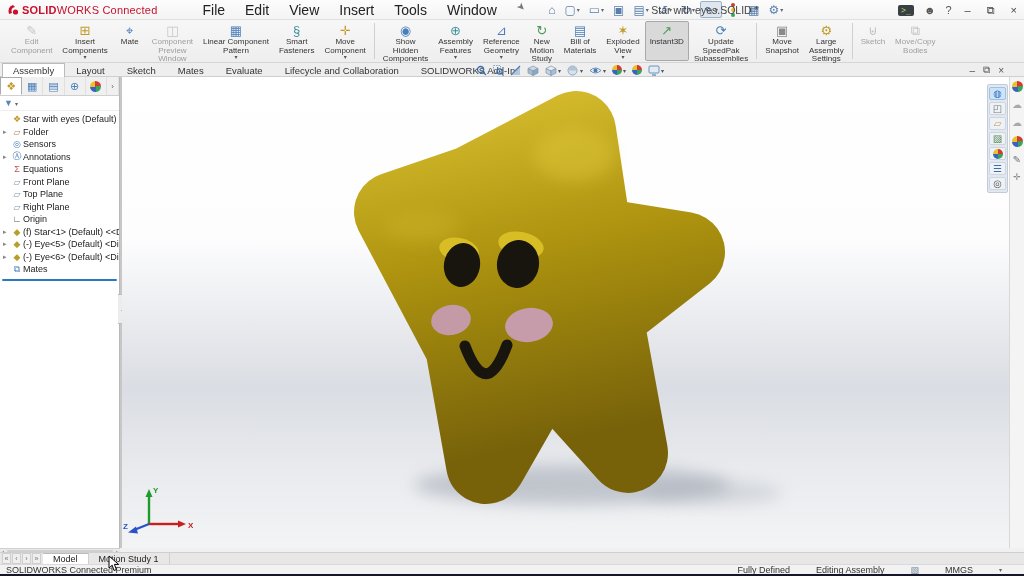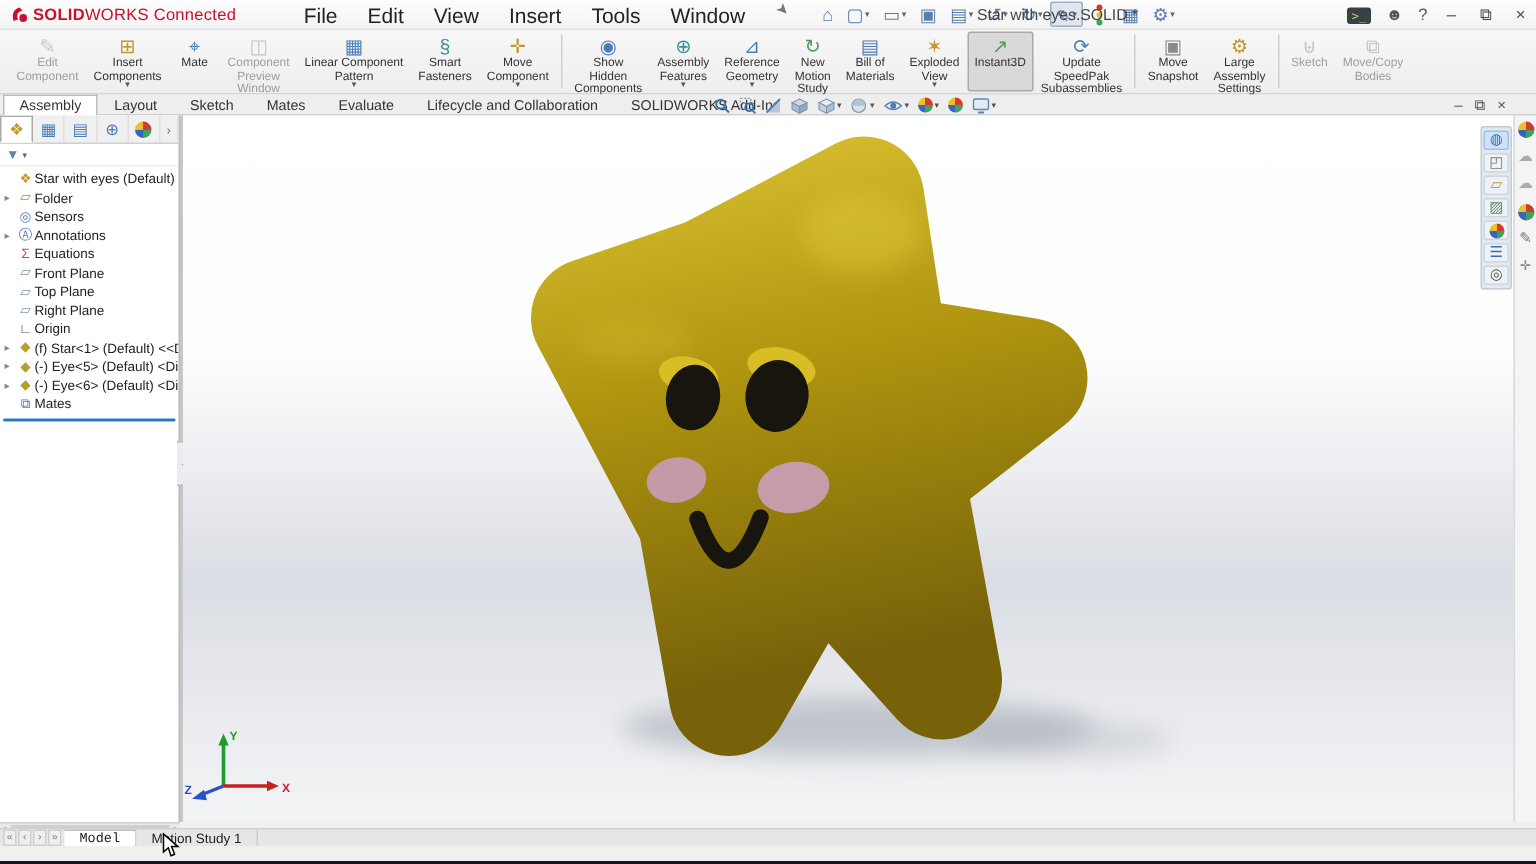--- a/index.html
+++ b/index.html
@@ -100,21 +100,21 @@
     display:flex; flex-direction:column; padding:2px 1px; gap:2px; }
   .inner-col .ib { height:13px; display:flex; align-items:center; justify-content:center; border:1px solid #cdd5de; background:#eef2f7; border-radius:2px; font-size:10px; }
   .inner-col .ib.sel { background:#cfe3f7; border-color:#9ec2e5; }
   .ib .ball { width:10px; height:10px; }
 
   
   .doctabs { position:absolute; left:0; top:552px; width:1024px; height:12px; background:#e7e7e7; border-top:1px solid #cfcfcf; display:flex; align-items:stretch; }
   .navbtns { display:flex; align-items:center; padding:0 2px; gap:1px; }
   .navbtns span { font-size:7px; color:#777; border:1px solid #cfcfcf; background:#efefef; width:9px; text-align:center; line-height:9px; }
   .dtab { padding:0 10px; font-size:9px; display:flex; align-items:center; border-right:1px solid #cfcfcf; color:#222; }
-  .dtab.active { background:#fff; border-top:1px solid #bbb;font-family:Liberation Mono, monospace; }
+  .dtab.active { background:#fff; border-top:1px solid #bbb; }
   .statusbar { position:absolute; left:0; top:564px; width:1024px; height:10px; background:#f2f2f2; border-top:1px solid #d9d9d9;
     display:flex; align-items:center; font-size:9px; color:#333; padding:0 6px; }
   .sb-right { margin-left:auto; display:flex; align-items:center; gap:26px; padding-right:16px; }
   .sb-ic { color:#7a8aa0; font-size:9px; }
   .sb-caret { font-size:6px; color:#666; }
   .darkstrip { position:absolute; left:0; top:574px; width:1024px; height:2px; background:#14142a; }
 
   .cursor { position:absolute; left:108px; top:555px; z-index:50; }
 </style>
 </head>
@@ -575,20 +575,30 @@
     <div class="navbtns">
       <span>«</span>
       <span>‹</span>
       <span>›</span>
       <span>»</span>
     </div>
     <span class="dtab active">Model</span>
     <span class="dtab">Motion Study 1</span>
   </div>
 
+  <div class="statusbar">
+    <span>SOLIDWORKS Connected Premium</span>
+    <span class="sb-right">
+      <span>Fully Defined</span>
+      <span>Editing Assembly</span>
+      <span class="sb-ic">▧</span>
+      <span>MMGS</span>
+      <span class="sb-caret">▾</span>
+    </span>
+  </div>
   <div class="darkstrip"></div>
 
   <div class="cursor">
     <svg width="12" height="17">
         <path d="M1,1 L1,13 L4.2,10.2 L6,15.5 L8.4,14.5 L6.4,9.4 L10.6,9.4 Z" fill="#fff" stroke="#000" stroke-width="1"></path>
       </svg>
   </div>
 
 </div>
 

